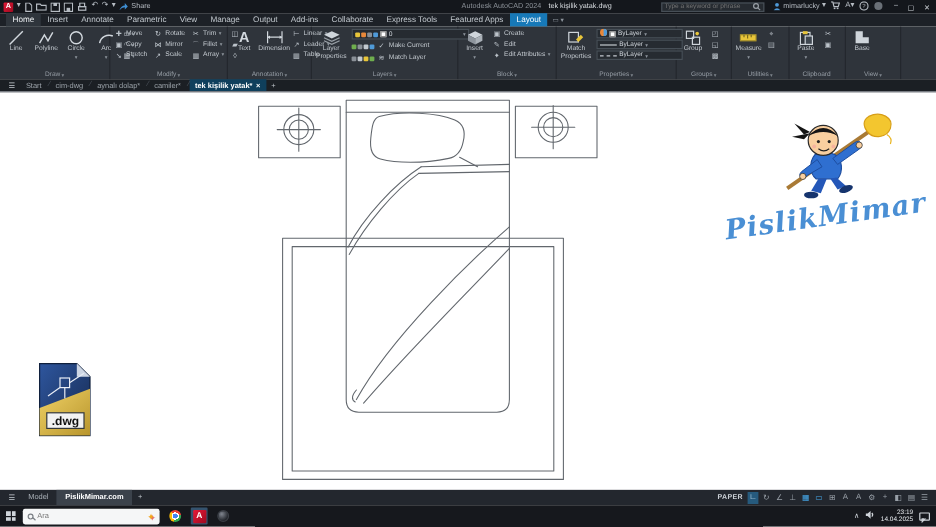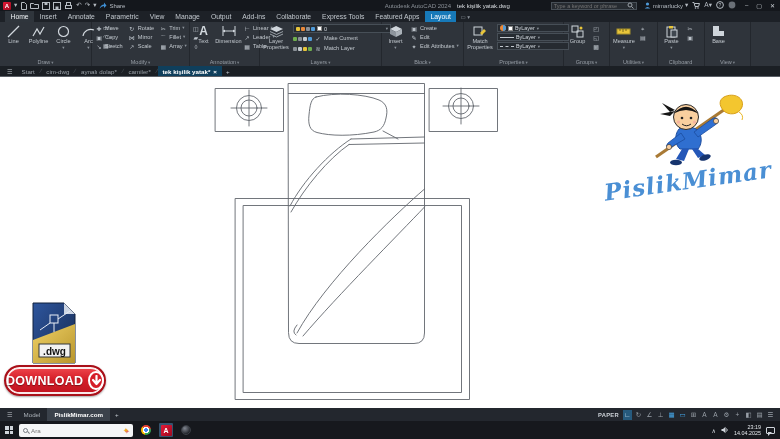--- a/index.html
+++ b/index.html
@@ -675,28 +675,20 @@
     </defs>
     <path d="M3,1 H34 L45,12 V61 H3 Z" fill="url(#bg1)" stroke="#10203d"></path>
     <path d="M3,38 L45,22 V61 H3 Z" fill="url(#yg1)"></path>
     <path d="M34,1 L45,12 H34 Z" fill="#cdd6e4"></path>
     <rect x="20" y="13" width="8" height="8" fill="none" stroke="#e8edf5"></rect>
     <path d="M10,28 L20,21 M28,17 L40,9 M24,21 V30" stroke="#e8edf5" fill="none"></path>
     <rect x="9" y="42" width="31" height="13" fill="#f2f2f2" stroke="#33373c"></rect>
     <text x="24.5" y="52.5" text-anchor="middle" font-size="10" font-weight="bold" font-family="Liberation Sans, sans-serif" fill="#111">.dwg</text>
   </svg>
 
-  <div class="download-btn">
-    <span class="download-label">DOWNLOAD</span>
-    <span class="dl-circle">
-      <svg width="11" height="11" viewBox="0 0 11 11">
-          <path d="M5.5,1 V7 M2,5 L5.5,9 L9,5" stroke="#fff" stroke-width="2.2" fill="none" stroke-linecap="round" stroke-linejoin="round"></path>
-        </svg>
-    </span>
-  </div>
 </div>
 
 <div class="layout-row">
   <span class="lmenu">☰</span>
   <span class="ltab">Model</span>
   <span class="ltab active">PislikMimar.com</span>
   <span class="lplus">+</span>
   <div class="status-right">
     <span class="space-label">PAPER</span>
     <span class="sticon onbg">∟</span>

